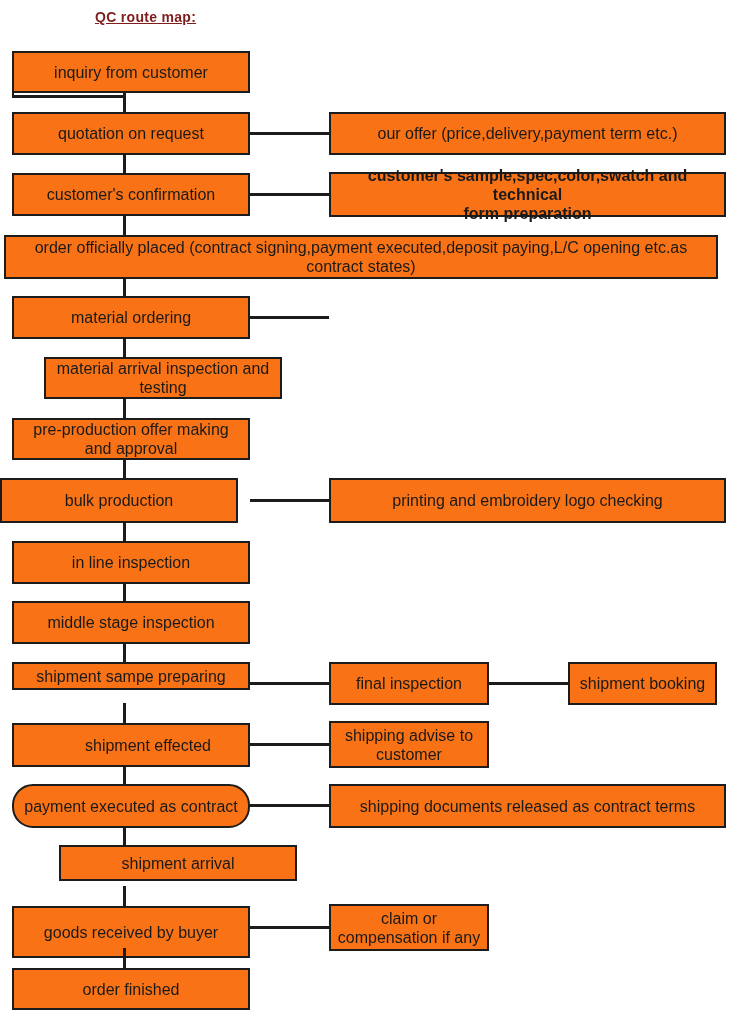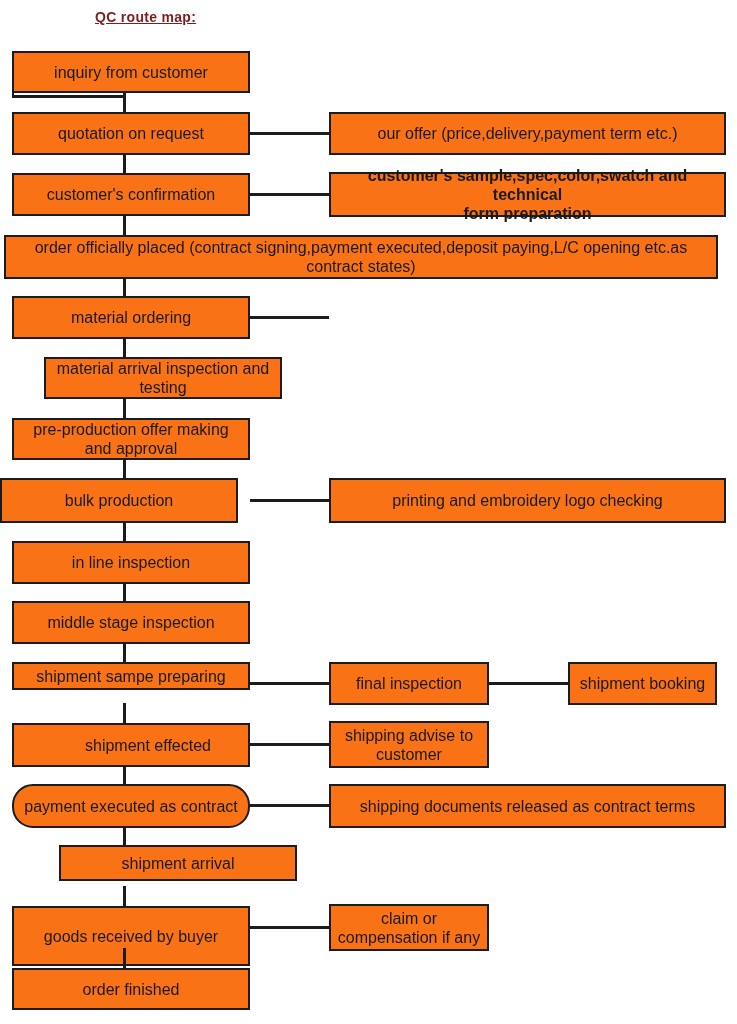--- a/index.html
+++ b/index.html
@@ -59,21 +59,21 @@
 testing</div>
   <div class="box" style="left:12px; top:418px; width:238px; height:42px;">pre-production offer making
 and approval</div>
   <div class="box" style="left:0; top:478px; width:238px; height:45px;">bulk production</div>
   <div class="box" style="left:12px; top:541px; width:238px; height:43px;">in line inspection</div>
   <div class="box" style="left:12px; top:601px; width:238px; height:43px;">middle stage inspection</div>
   <div class="box" style="left:12px; top:662px; width:238px; height:28px;">shipment sampe preparing</div>
   <div class="box" style="left:12px; top:723px; width:238px; height:44px;padding-left:40px;">shipment effected</div>
   <div class="box" style="left:12px; top:784px; width:238px; height:44px;border-radius:21px;">payment executed as contract</div>
   <div class="box" style="left:12px; top:845px; width:238px; height:36px;margin-left:47px;">shipment arrival</div>
-  <div class="box" style="left:12px; top:906px; width:238px; height:60px;">goods received by buyer</div>
+  <div class="box" style="left:12px; top:906px; width:238px; height:52px;">goods received by buyer</div>
   <div class="box" style="left:12px; top:968px; width:238px; height:42px;">order finished</div>
 
   <div class="box" style="left:329px; top:112px; width:397px; height:43px;">our offer (price,delivery,payment term etc.)</div>
   <div class="box" style="left:329px; top:172px; width:397px; height:45px;font-weight:bold;">customer's sample,spec,color,swatch and technical
 form preparation</div>
   <div class="box" style="left:329px; top:478px; width:397px; height:45px;">printing and embroidery logo checking</div>
   <div class="box" style="left:329px; top:662px; width:160px; height:43px;">final inspection</div>
   <div class="box" style="left:568px; top:662px; width:149px; height:43px;">shipment booking</div>
   <div class="box" style="left:329px; top:721px; width:160px; height:47px;">shipping advise to
 customer</div>

